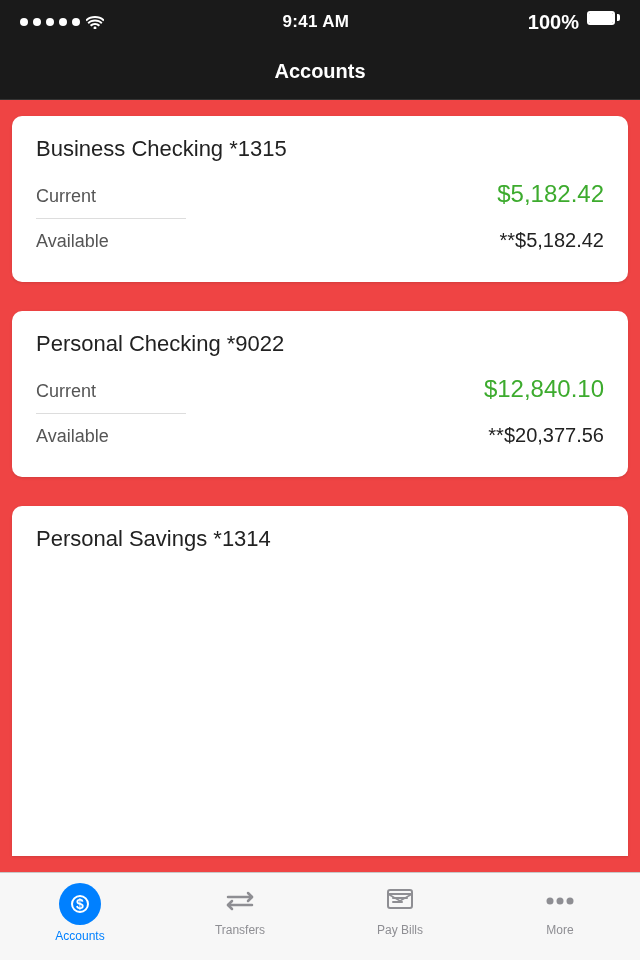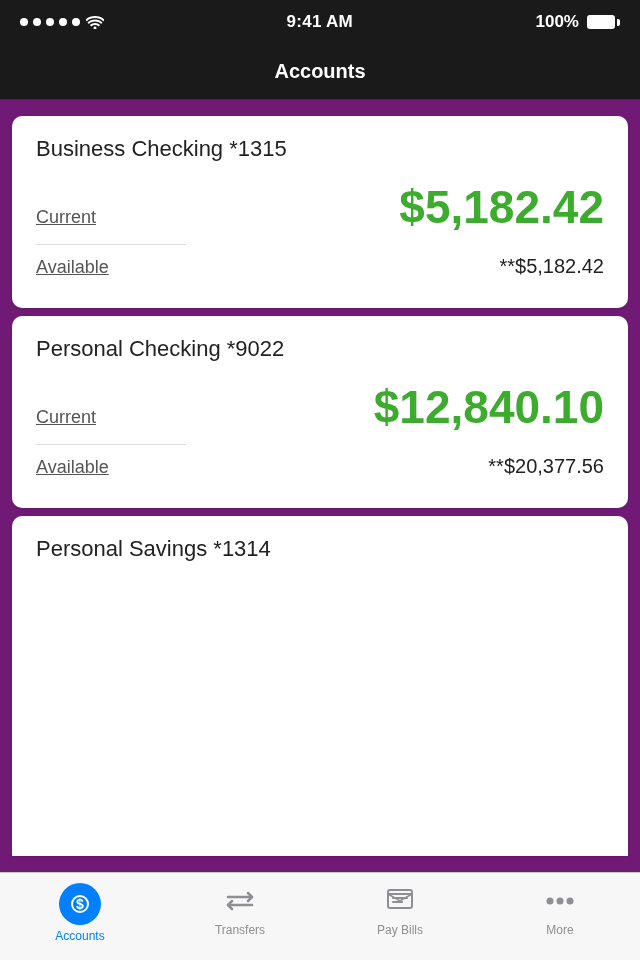--- a/index.html
+++ b/index.html
@@ -38,23 +38,23 @@
     .wifi-icon {
       font-size: 16px;
     }
     .status-time {
       font-size: 17px;
       font-weight: 600;
       letter-spacing: 0.3px;
     }
     .status-right {
       display: flex;
-      align-items: center;
+      align-items: flex-start;
       gap: 8px;
-      font-size: 17px;
+      font-size: 20px;
       font-weight: 600;
     }
     .battery {
       display: flex; align-items: center; gap: 2px;
     }
     .battery-body {
       width: 28px; height: 14px;
       border: 2px solid white;
       border-radius: 3px;
       position: relative;
@@ -84,25 +84,25 @@
     .nav-title {
       color: white;
       font-size: 20px;
       font-weight: 700;
     }
 
     
     .content {
       flex: 1;
       overflow: hidden;
-      background: #701a75;
+      background: #ef4444;
       padding: 16px 12px;
       display: flex;
       flex-direction: column;
-      gap: 8px;
+      gap: 29px;
       height: calc(960px - 44px - 56px - 88px);
     }
 
     
     .account-card {
       background: white;
       border-radius: 10px;
       padding: 20px 24px 20px 24px;
       box-shadow: 0 1px 3px rgba(0,0,0,0.12);
     }
@@ -114,25 +114,24 @@
     }
     .account-row {
       display: flex;
       justify-content: space-between;
       align-items: baseline;
       margin-bottom: 10px;
     }
     .account-label {
       font-size: 18px;
       color: #555;
-      text-decoration: underline;
     }
     .account-current {
-      font-size: 46px;
-      font-weight: 700;
+      font-size: 24px;
+      font-weight: 400;
       color: #3dab2e;
     }
     .account-available {
       font-size: 20px;
       font-weight: 400;
       color: #222;
     }
     .account-row-divider {
       width: 150px;
       height: 1px;

